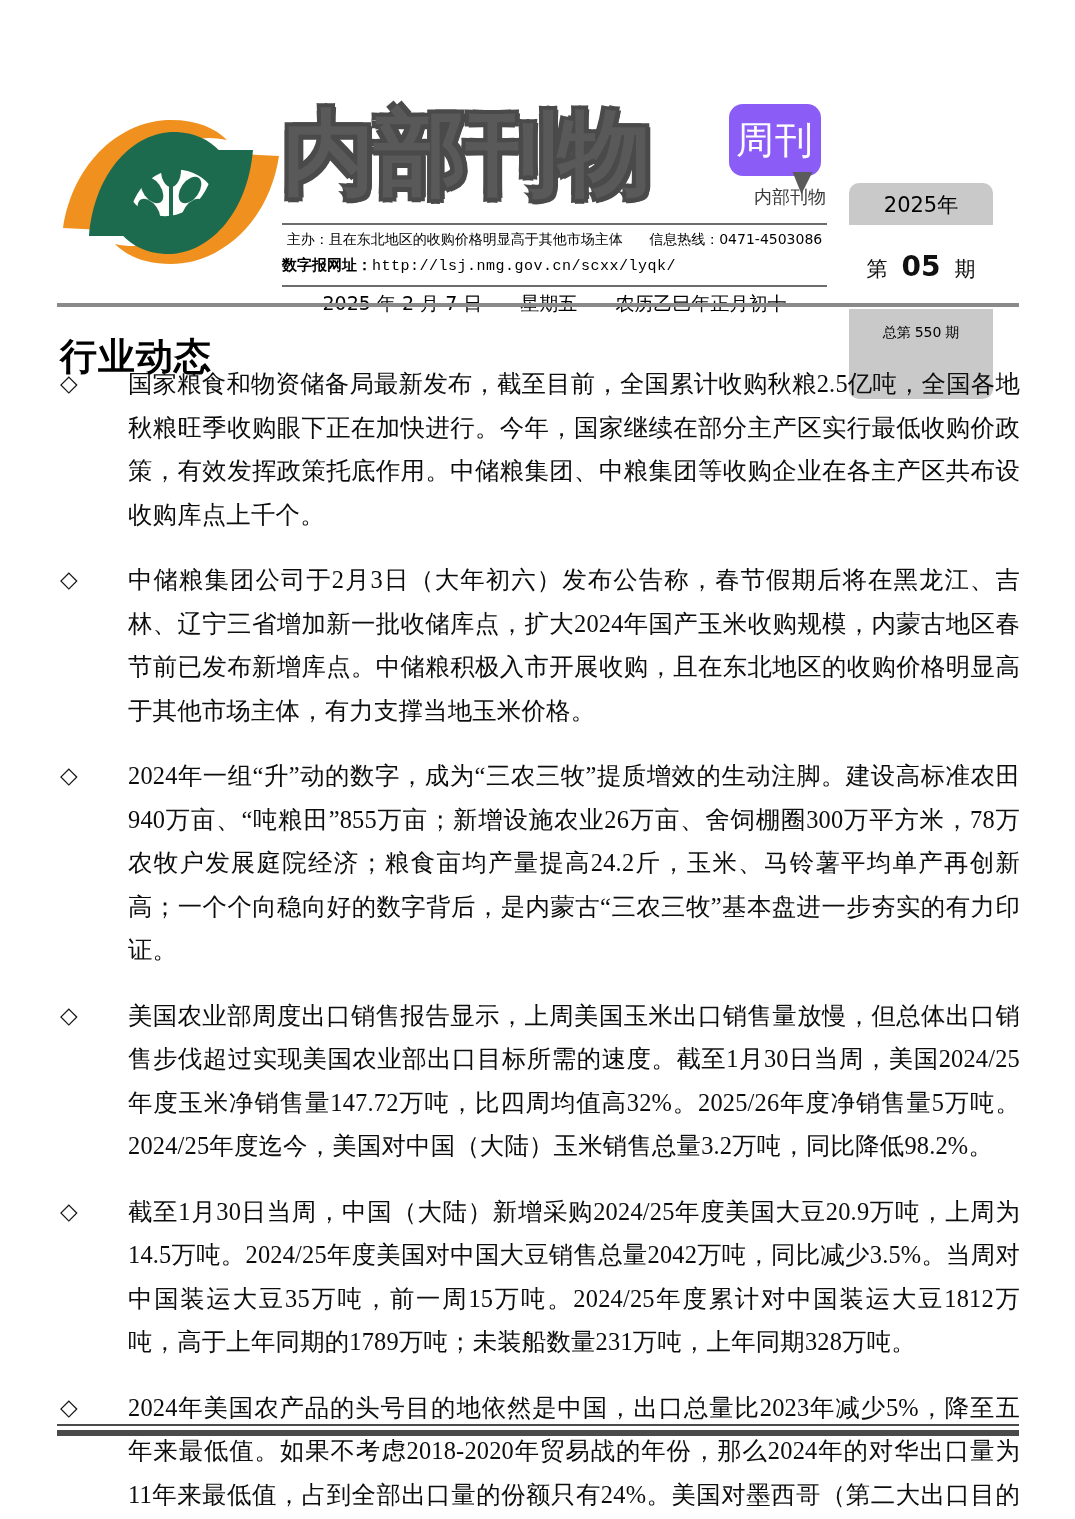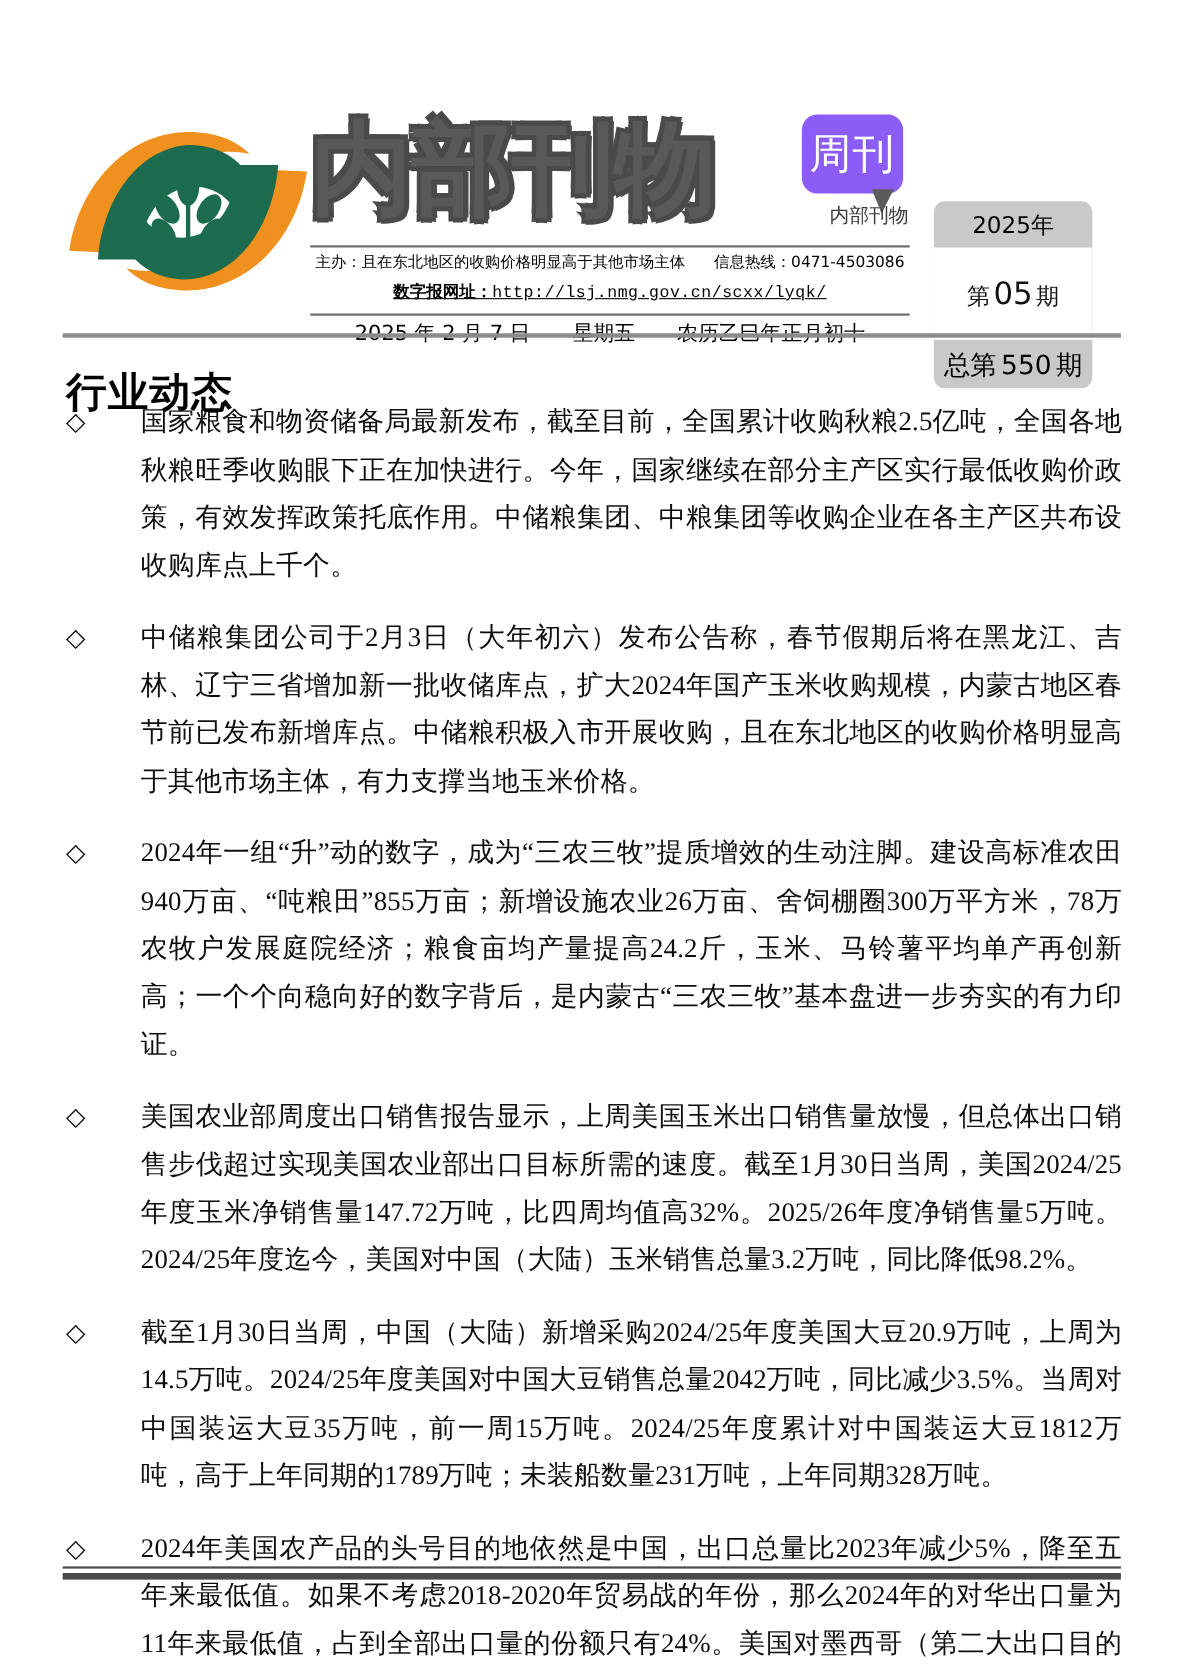--- a/index.html
+++ b/index.html
@@ -135,26 +135,24 @@
     color: #000000;
     white-space: nowrap;
   }
   .org-line .hotline { margin-left: 22px; }
 
   .web-line {
     position: absolute;
     left: 0;
     top: 168px;
     width: 545px;
-    text-align: center;
     font-size: 15px;
     line-height: 22px;
     color: #000000;
     white-space: nowrap;
-    text-decoration: underline;
   }
   .web-line .lbl {
     font-family: "DejaVu Sans", "Liberation Sans", sans-serif;
     font-weight: bold;
     font-size: 15px;
   }
   .web-line .url {
     font-family: "Liberation Mono", "DejaVu Sans Mono", monospace;
     font-size: 15px;
     letter-spacing: 0.5px;
@@ -174,21 +172,21 @@
   }
   .date-line span { margin: 0 2px; }
   .date-line .gap { display: inline-block; width: 18px; }
 
   
   .issue-box {
     position: absolute;
     left: 849px;
     top: 105px;
     width: 144px;
-    height: 170px;
+    height: 216px;
     border-radius: 10px;
     background: #c9c9c9;
     overflow: hidden;
     font-family: "DejaVu Sans", "Liberation Sans", sans-serif;
   }
   .issue-year {
     height: 42px;
     line-height: 44px;
     text-align: center;
     font-size: 21px;
@@ -197,28 +195,28 @@
   .issue-main {
     height: 84px;
     background: #ffffff;
     text-align: center;
     line-height: 84px;
     white-space: nowrap;
   }
   .issue-main .small { font-size: 21px; }
   .issue-main .big {
     font-size: 28px;
-    font-weight: normal;
-    margin: 0 3px;
+    font-weight: bold;
+    margin: 0 14px;
   }
   .issue-total {
     height: 44px;
     line-height: 46px;
     text-align: center;
-    font-size: 24px;
+    font-size: 14px;
     color: #000000;
     white-space: nowrap;
   }
   .issue-total .num { margin: 0 4px; }
 
   
   .head-rule {
     position: absolute;
     left: 57px;
     top: 303px;

